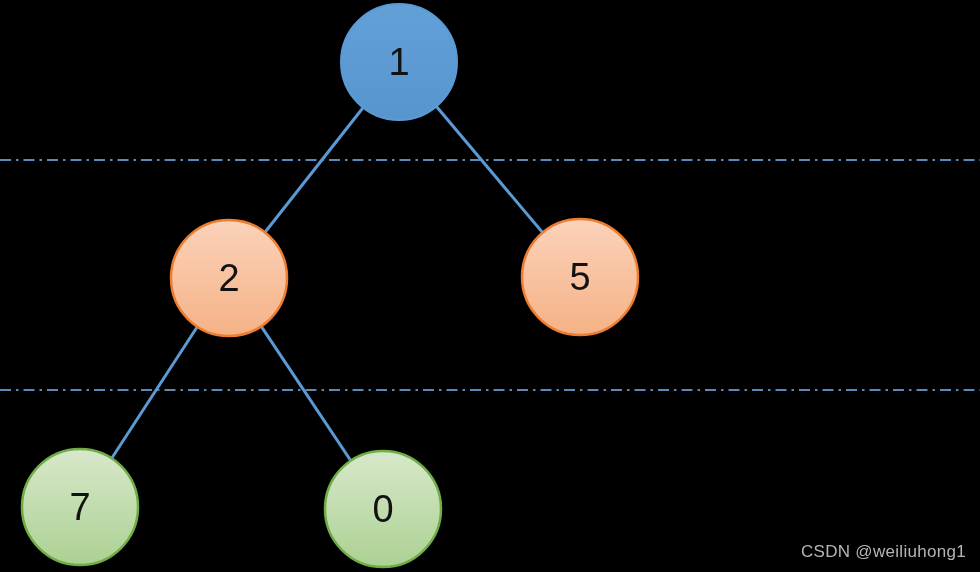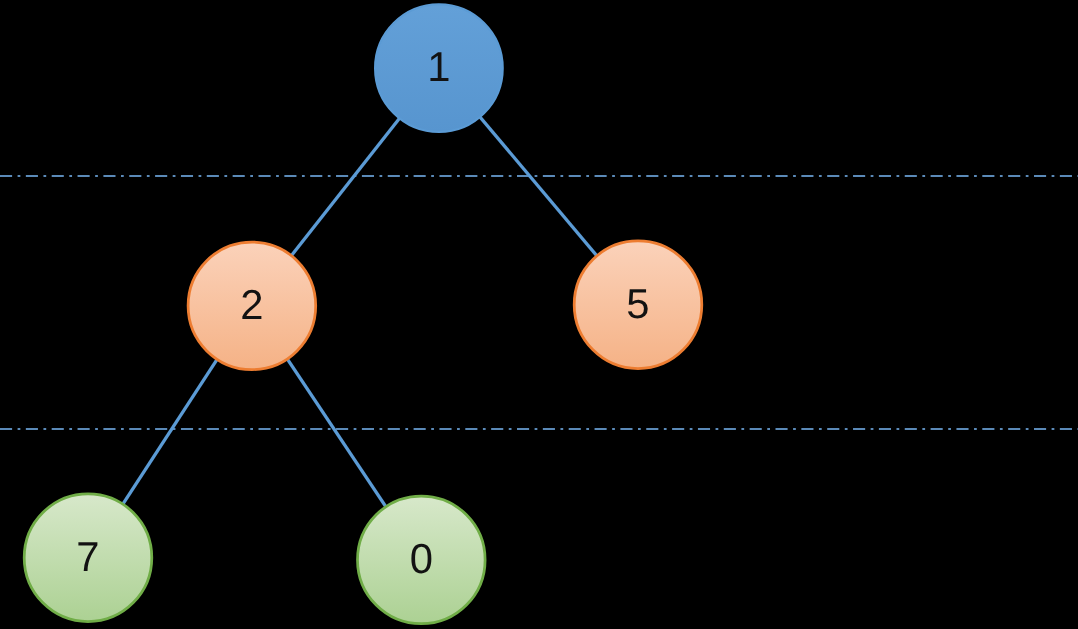--- a/index.html
+++ b/index.html
@@ -74,13 +74,14 @@
       </g>
       <g>
         <circle cx="80" cy="507" r="58" fill="url(#grad-green)" stroke="#70AD47" stroke-width="2.5"></circle>
         <text x="80" y="507" fill="#121212" text-anchor="middle" dominant-baseline="central" class="node-label">7</text>
       </g>
       <g>
         <circle cx="383" cy="509" r="58" fill="url(#grad-green)" stroke="#70AD47" stroke-width="2.5"></circle>
         <text x="383" y="509" fill="#121212" text-anchor="middle" dominant-baseline="central" class="node-label">0</text>
       </g>
     </svg>
+  <div class="watermark" style="color: rgb(181, 181, 181);">CSDN @weiliuhong1</div>
 </div>
 
 </body></html>

